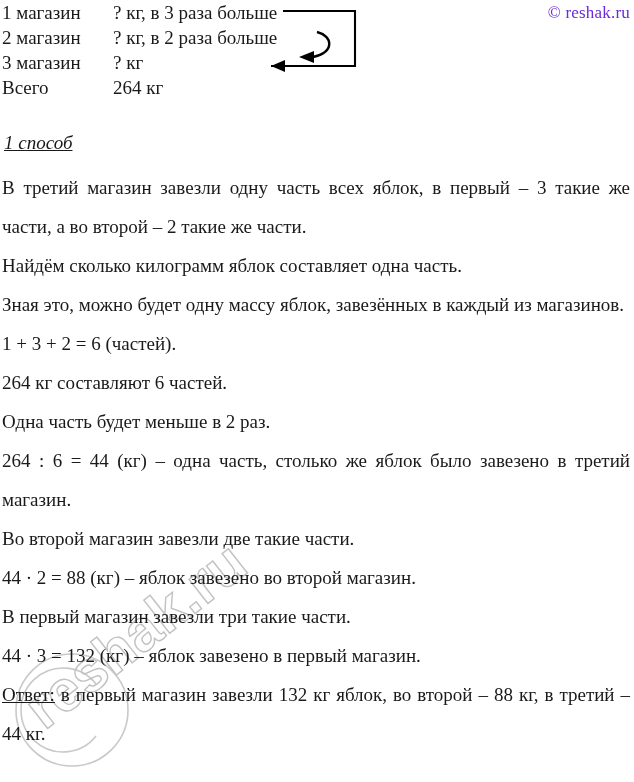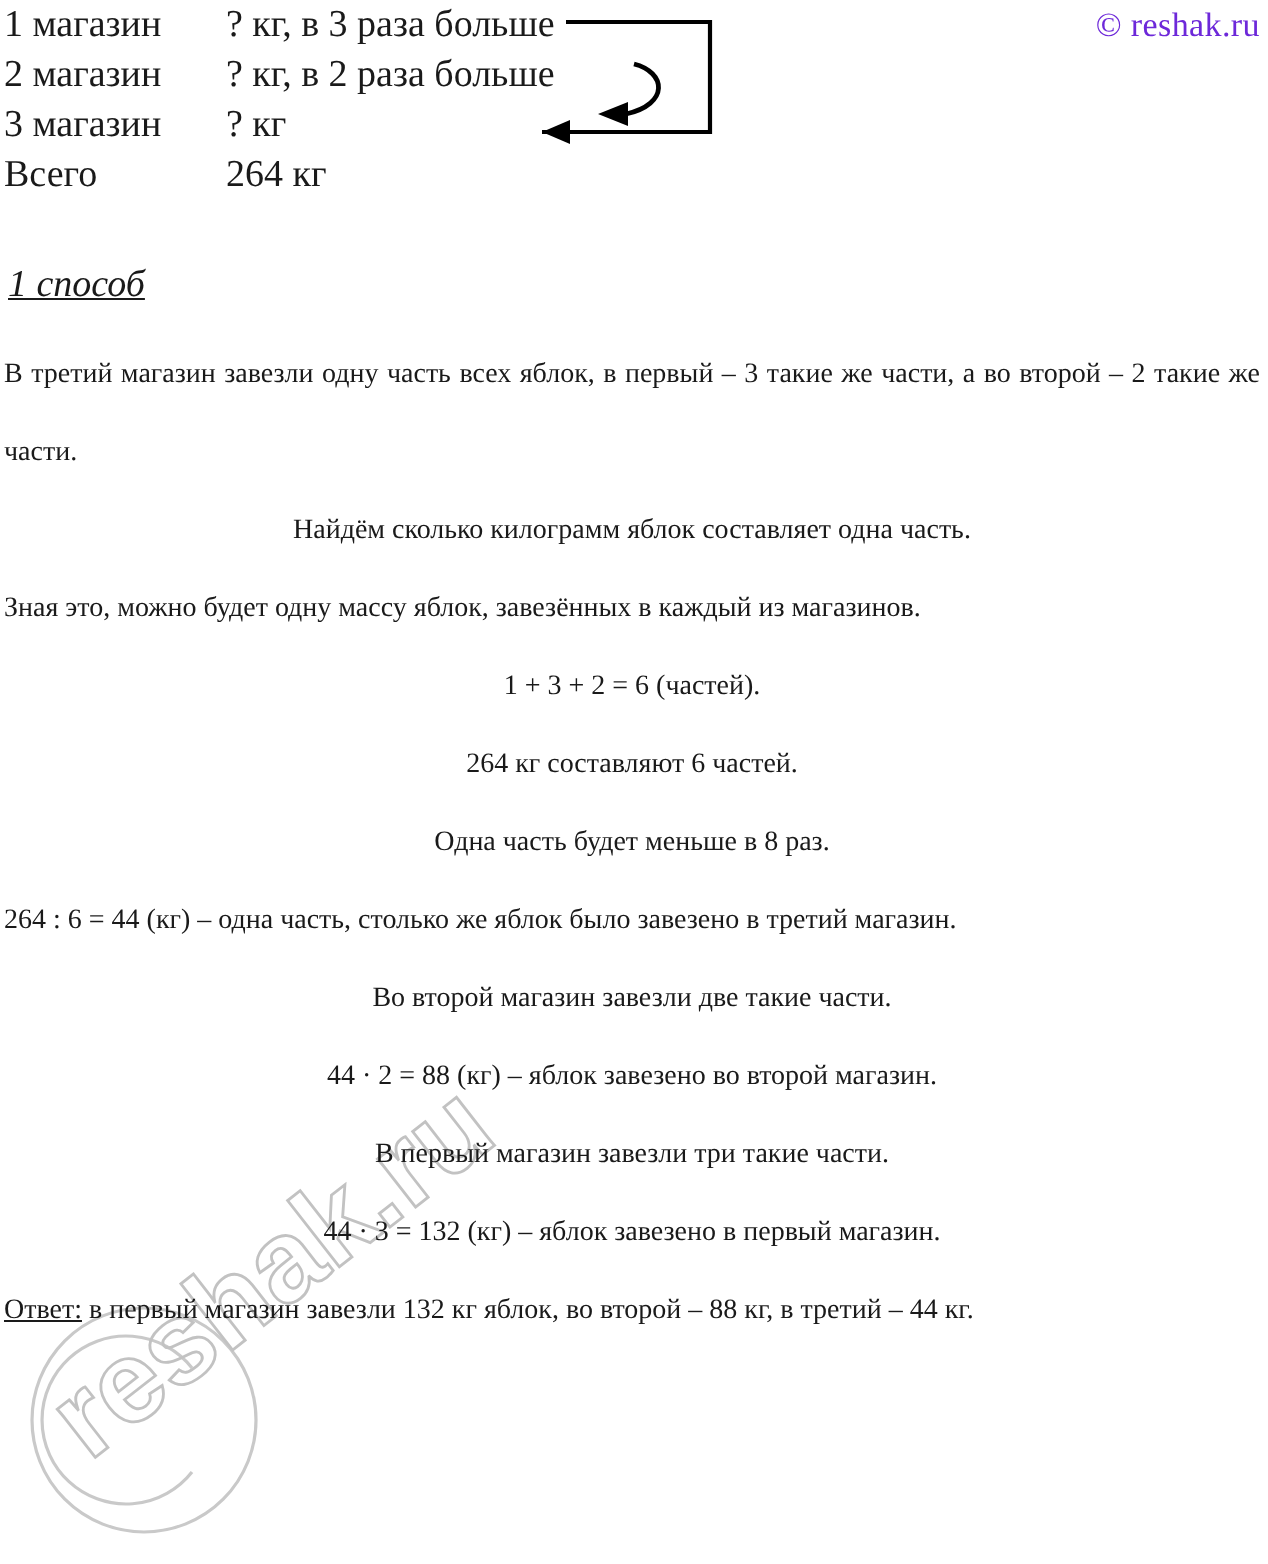--- a/index.html
+++ b/index.html
@@ -107,28 +107,28 @@
   }
   .method-title {
     font-size: 19px;
     font-style: italic;
     text-decoration: underline;
     padding-left: 4px;
     margin: 0 0 14px 0;
     display: inline-block;
   }
   .para {
-    font-size: 14px;
+    font-size: 19px;
     line-height: 39px;
     margin: 0;
     padding: 0 4px 0 2px;
     text-align: justify;
     text-justify: inter-word;
   }
-  .para.plain { text-align: center; }
+  .para.plain { text-align: left; }
   .underline { text-decoration: underline; }
 </style>
 </head>
 <body>
 
 <div id="watermark-corner">© reshak.ru</div>
 
 <div id="watermark-big">
   <svg width="230" height="190" viewBox="0 0 230 190">
     <circle class="wm-stroke" cx="72" cy="118" r="56"></circle>
@@ -173,21 +173,21 @@
 
   <div>
     <span class="method-title">1 способ</span>
   </div>
 
   <p class="para">В третий магазин завезли одну часть всех яблок, в первый – 3 такие же части, а во второй – 2 такие же части.</p>
   <p class="para plain">Найдём сколько килограмм яблок составляет одна часть.</p>
   <p class="para">Зная это, можно будет одну массу яблок, завезённых в каждый из магазинов.</p>
   <p class="para plain">1 + 3 + 2 = 6 (частей).</p>
   <p class="para plain">264 кг составляют 6 частей.</p>
-  <p class="para plain">Одна часть будет меньше в 8 раз.</p>
+  <p class="para plain">Одна часть будет меньше в 2 раз.</p>
   <p class="para">264 : 6 = 44 (кг) – одна часть, столько же яблок было завезено в третий магазин.</p>
   <p class="para plain">Во второй магазин завезли две такие части.</p>
   <p class="para plain">44 · 2 = 88 (кг) – яблок завезено во второй магазин.</p>
   <p class="para plain">В первый магазин завезли три такие части.</p>
   <p class="para plain">44 · 3 = 132 (кг) – яблок завезено в первый магазин.</p>
 
   <p class="para"><span class="underline">Ответ:</span><span> в первый магазин завезли 132 кг яблок, во второй – 88 кг, в третий – 44 кг.</span></p>
 </div>
 
 </body></html>

